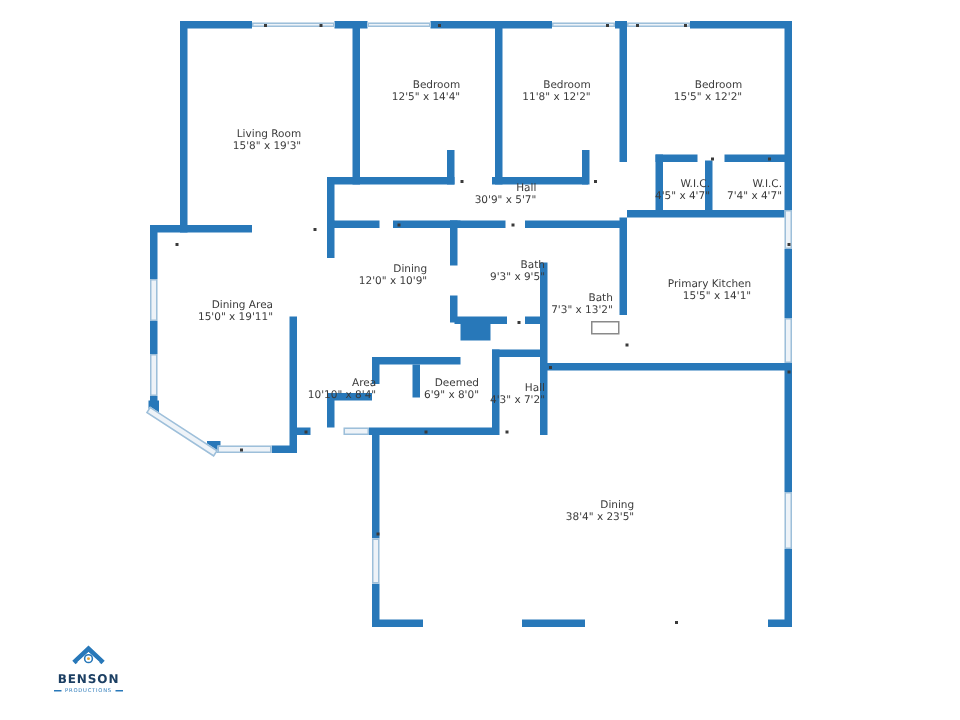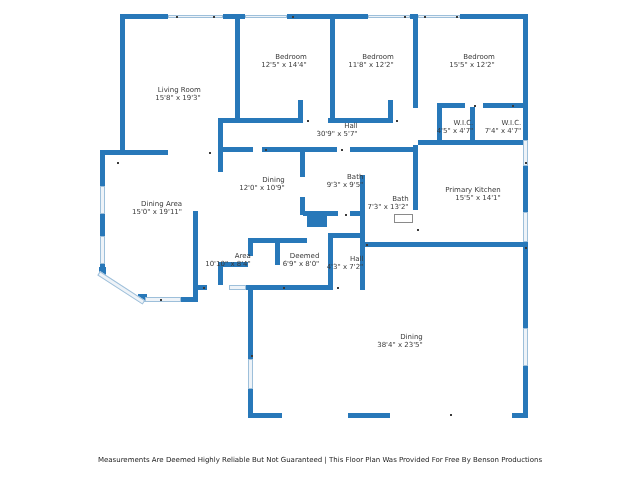--- a/index.html
+++ b/index.html
@@ -189,15 +189,28 @@
     </div>
   <div class="room-label" style="left:345px;top:263px;">
       <span class="nm">Hall</span>
       <span class="dm">4'3" x 7'2"</span>
     </div>
   <div class="room-label" style="left:400px;top:341px;">
       <span class="nm">Dining</span>
       <span class="dm">38'4" x 23'5"</span>
     </div>
 
-
-  <div id="footer">Measurements Are Deemed Highly Reliable But Not Guaranteed | This Floor Plan Was Provided For Free By Benson Productions</div>
+  <div id="logo">
+    <svg width="22" height="13" viewBox="0 0 34 20">
+      <path d="M2 18 L17 4 L32 18" fill="none" stroke="#2878b9" stroke-width="5"></path>
+      <path d="M6 18 L17 8 L28 18" fill="none" stroke="#ffffff" stroke-width="1.4"></path>
+      <circle cx="17" cy="14" r="4" fill="#ffffff" stroke="#2878b9" stroke-width="1.6"></circle>
+      <circle cx="17" cy="14" r="1.5" fill="#e3a338"></circle>
+    </svg>
+    <span class="brand">BENSON</span>
+    <span class="tagrow">
+        <span class="line"></span>
+        <span class="tagline">PRODUCTIONS</span>
+        <span class="line"></span>
+      </span>
+  </div>
+
 </div>
 
 </body></html>

